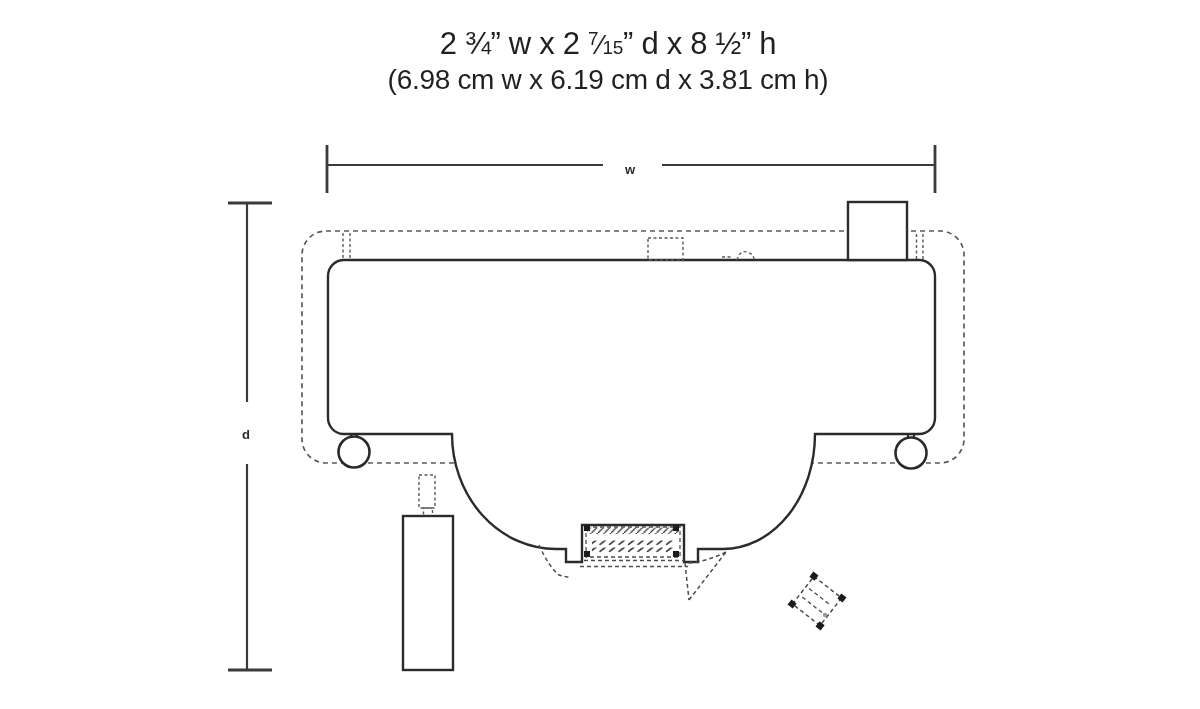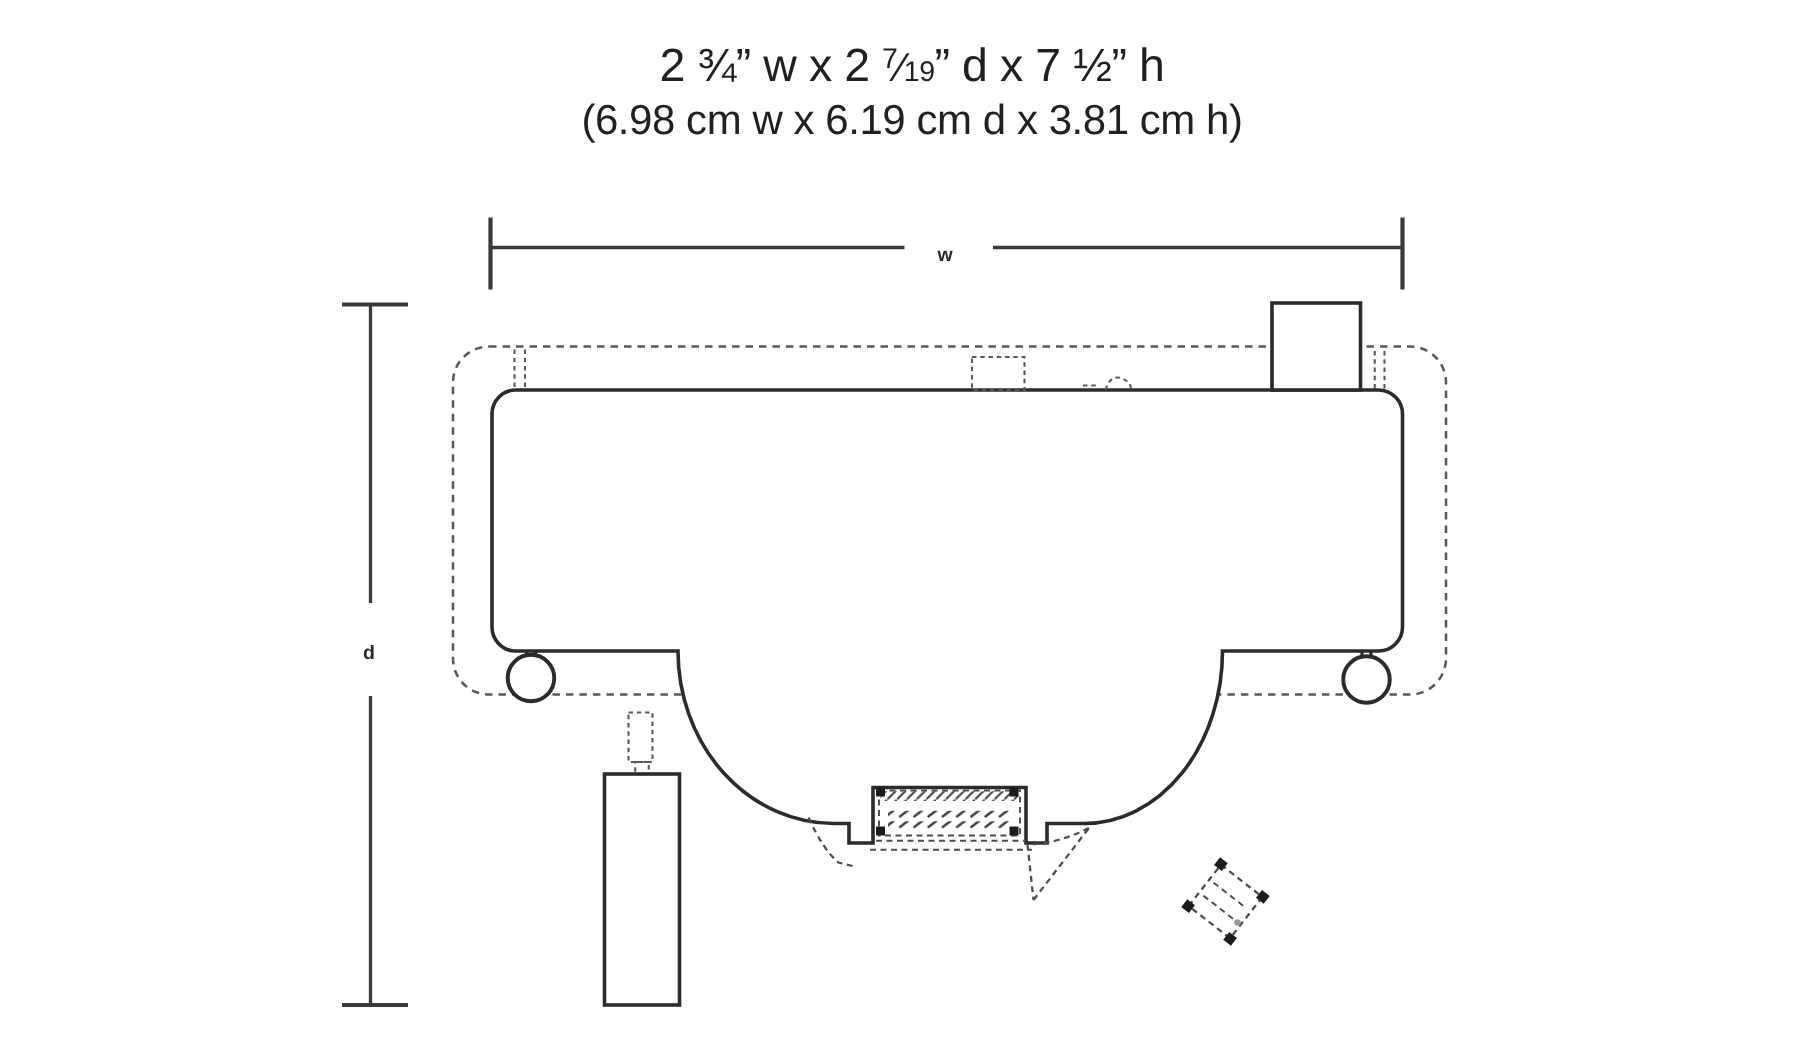--- a/index.html
+++ b/index.html
@@ -21,21 +21,21 @@
   .dashedsm{stroke:#58595b;stroke-width:1.4;fill:none;stroke-dasharray:3 2.5;}
   .dim{stroke:#3a3a3a;stroke-width:2.2;fill:none;}
   .dimtick{stroke:#3a3a3a;stroke-width:2.8;fill:none;}
   .dimlabel{font-family:"Liberation Sans",sans-serif;font-size:13px;font-weight:bold;fill:#2b2b2b;}
   .post{fill:#1c1c1c;stroke:none;}
 </style>
 </head>
 <body>
 
 <div class="header">
-  <div class="title-line1"><span>2 ¾” w x 2 </span><span class="fnum">7</span><span class="fsl">⁄</span><span class="fden">19</span><span>” d x 7 ½” h</span></div>
+  <div class="title-line1"><span>2 ¾” w x 2 </span><span class="fnum">7</span><span class="fsl">⁄</span><span class="fden">15</span><span>” d x 8 ½” h</span></div>
   <div class="title-line2">(6.98 cm w x 6.19 cm d x 3.81 cm h)</div>
 </div>
 
 <svg width="1200" height="709" viewBox="0 0 1200 709">
   <defs>
     <pattern id="hatch" patternUnits="userSpaceOnUse" width="6.5" height="6.5">
       <line x1="0" y1="6.5" x2="6.5" y2="0" stroke="#3a3a3a" stroke-width="1.3"></line>
     </pattern>
     <pattern id="hatch2" patternUnits="userSpaceOnUse" width="9.5" height="7">
       <line x1="1" y1="5.8" x2="7.2" y2="1" stroke="#3a3a3a" stroke-width="1.6"></line>

